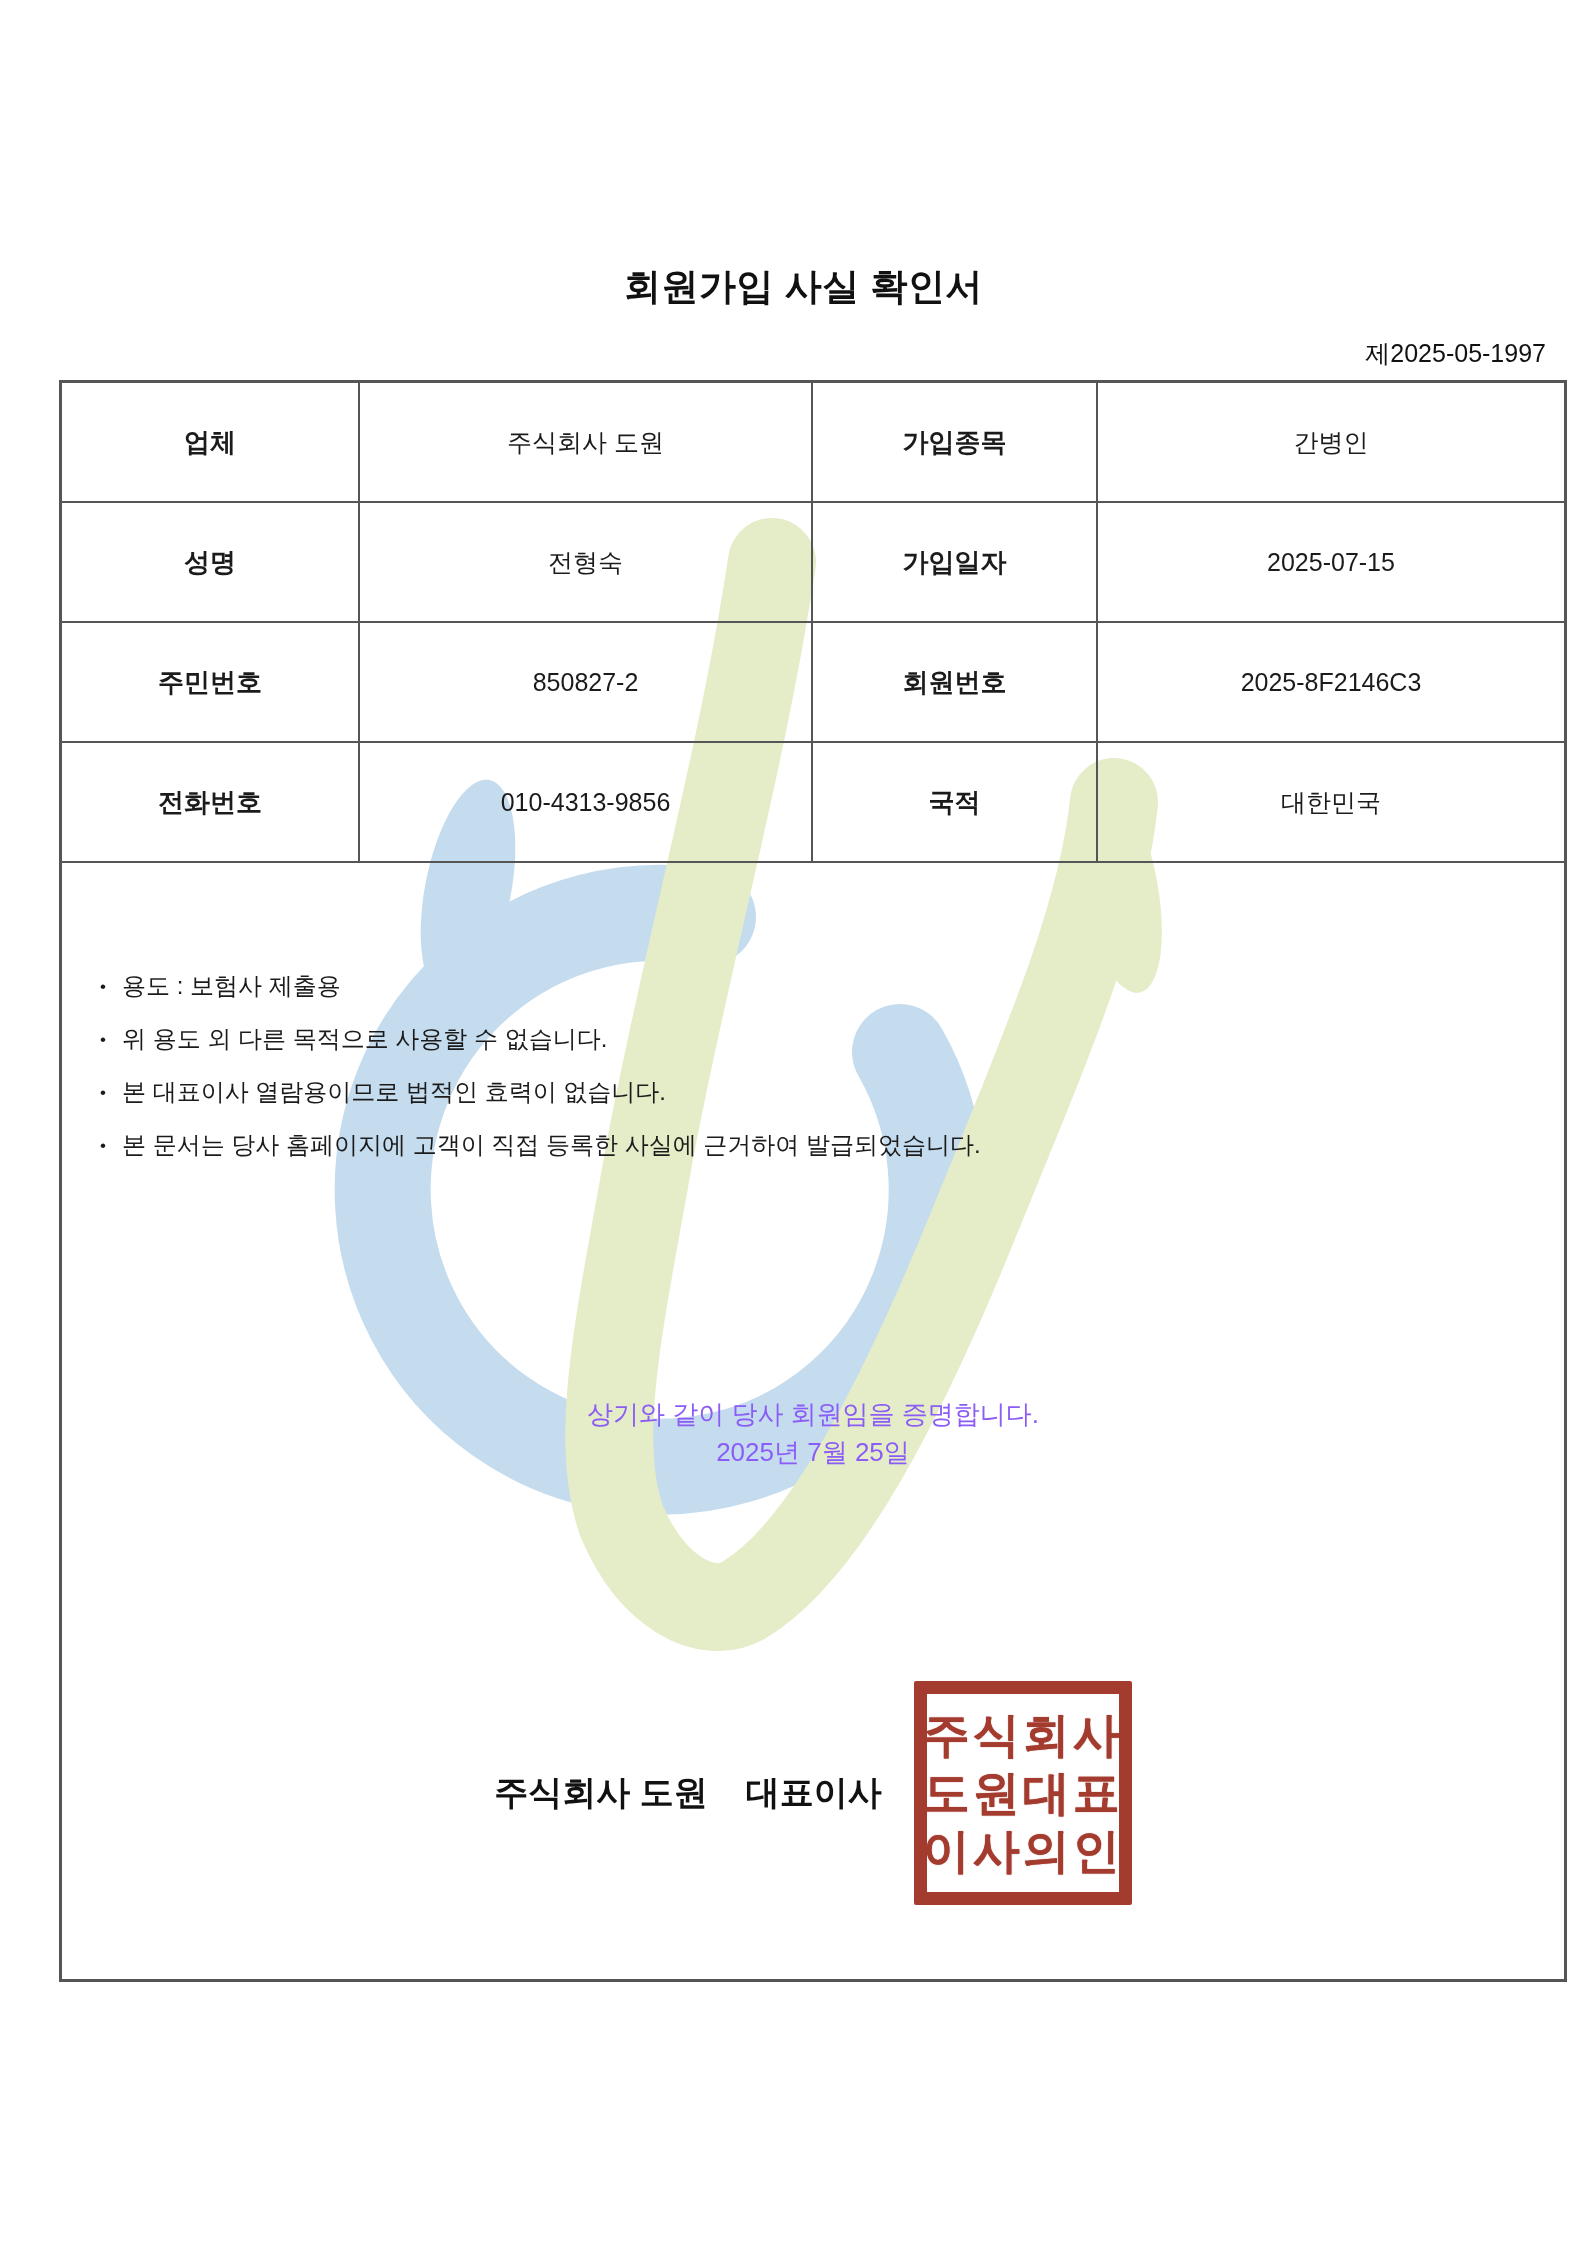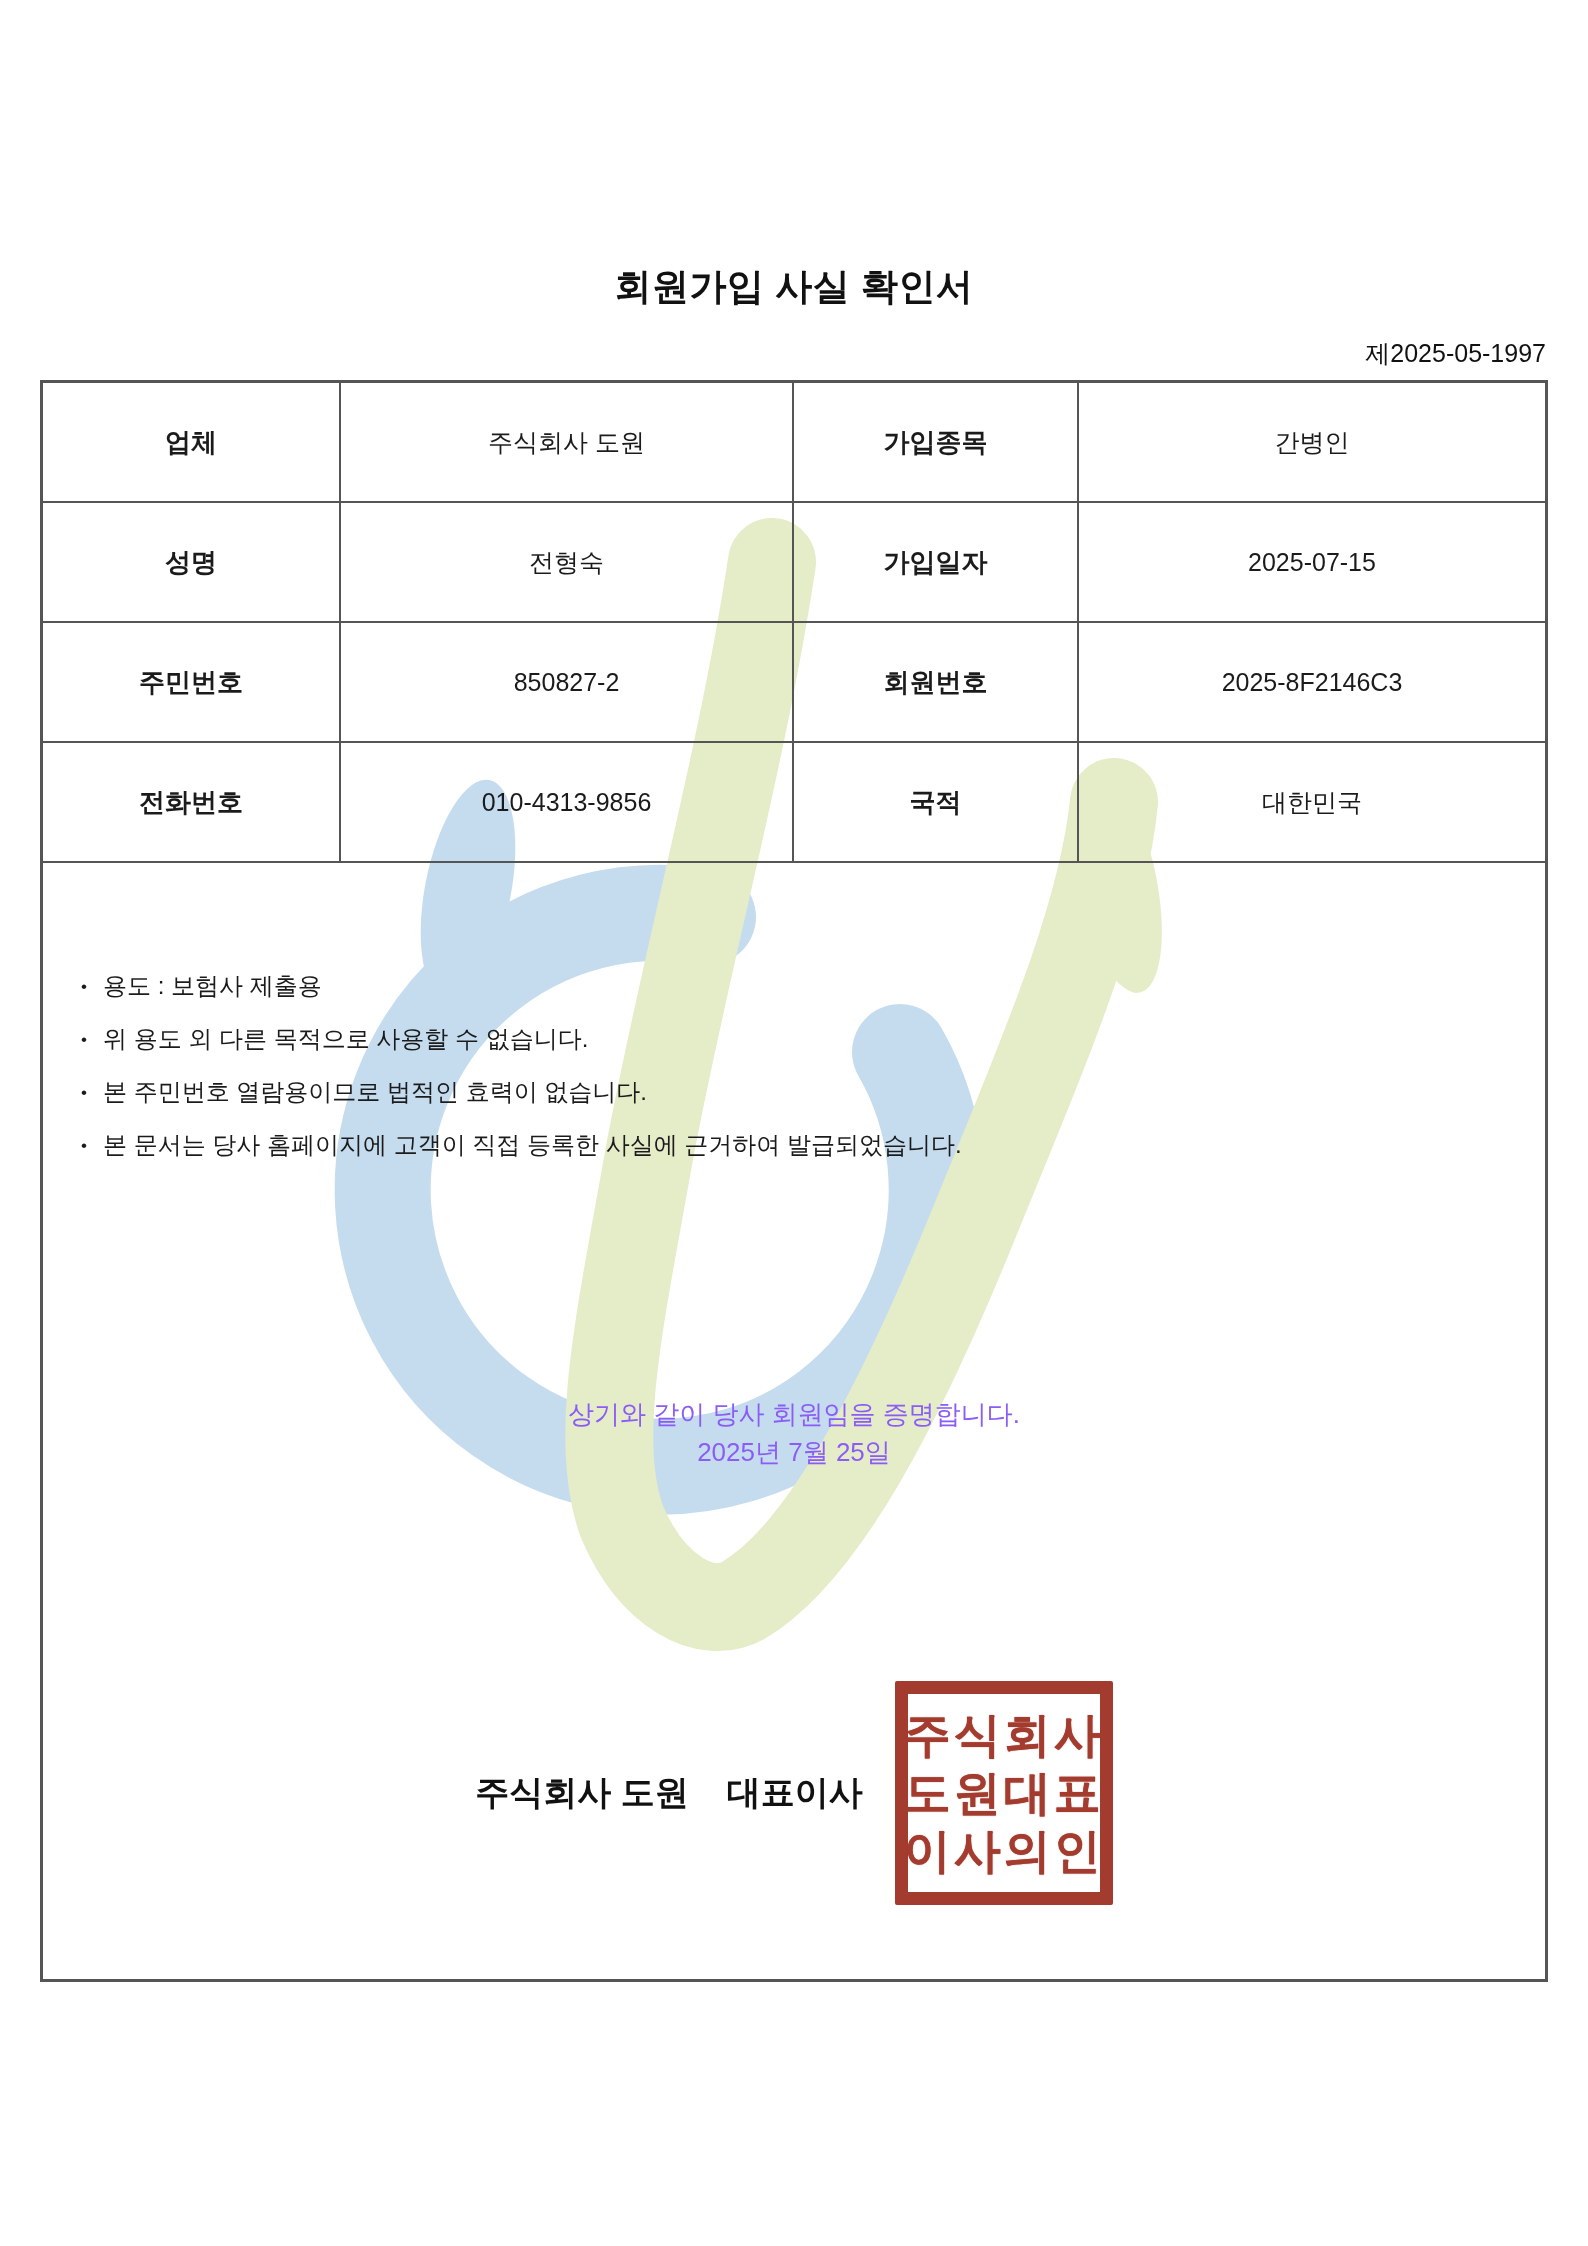--- a/index.html
+++ b/index.html
@@ -17,20 +17,21 @@
     left: 0; top: 0;
     z-index: 0;
     pointer-events: none;
   }
 
   
   .page-content {
     position: absolute;
     inset: 0;
     z-index: 1;
+    margin-left: 19px;
   }
 
   .doc-title {
     position: absolute;
     top: 262px; left: 0;
     width: 100%;
     text-align: center;
     font-size: 37px;
     font-weight: 700;
     letter-spacing: 0.5px;
@@ -190,21 +191,21 @@
       <div class="note">
         <span class="bullet">•</span>
         <span>용도 : 보험사 제출용</span>
       </div>
       <div class="note">
         <span class="bullet">•</span>
         <span>위 용도 외 다른 목적으로 사용할 수 없습니다.</span>
       </div>
       <div class="note">
         <span class="bullet">•</span>
-        <span>본 주민번호 열람용이므로 법적인 효력이 없습니다.</span>
+        <span>본 대표이사 열람용이므로 법적인 효력이 없습니다.</span>
       </div>
       <div class="note">
         <span class="bullet">•</span>
         <span>본 문서는 당사 홈페이지에 고객이 직접 등록한 사실에 근거하여 발급되었습니다.</span>
       </div>
     </div>
 
     <div class="certify">
       <div>상기와 같이 당사 회원임을 증명합니다.</div>
       <div>2025년 7월 25일</div>

